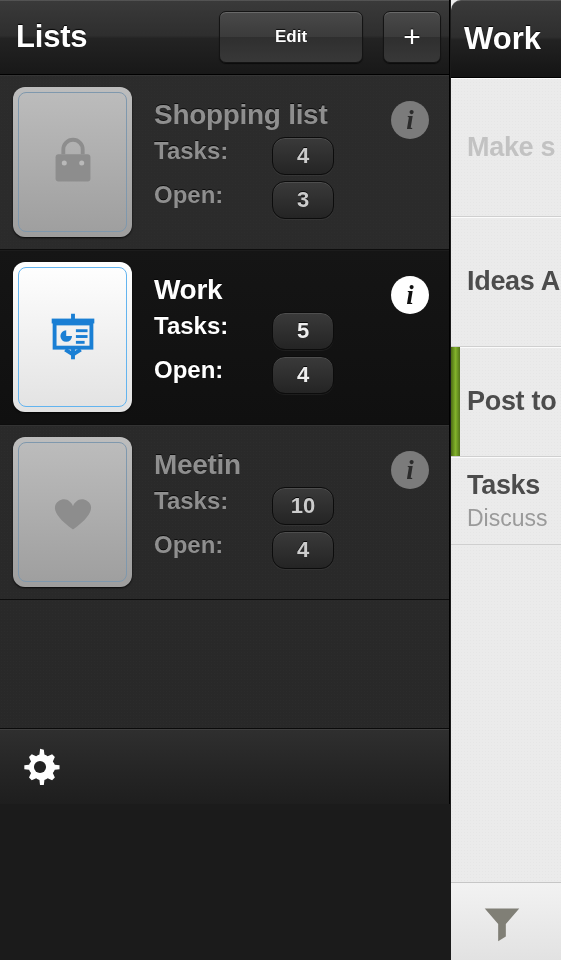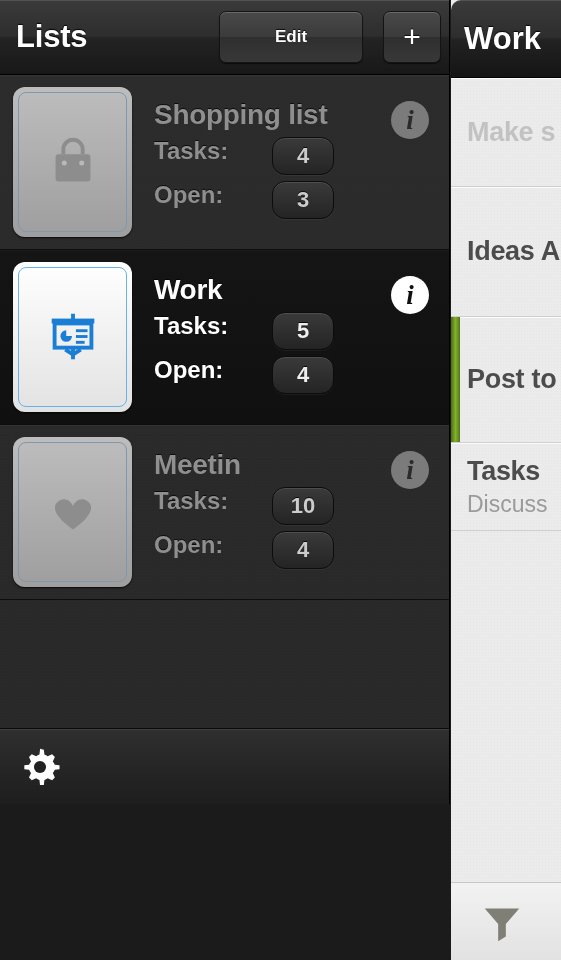--- a/index.html
+++ b/index.html
@@ -284,29 +284,29 @@
 
   <div id="detail">
 
     <div id="detail-topbar">
       <div id="detail-title">Work</div>
     </div>
 
     <div id="task-list">
 
 
-      <div class="task-row done" style="height:109px">
+      <div class="task-row done" style="height:139px">
         <span class="task-title">Make s</span>
       </div>
 
       <div class="task-row" style="height:130px">
         <span class="task-title">Ideas A</span>
       </div>
 
-      <div class="task-row" style="height:126px">
+      <div class="task-row" style="height:110px">
         <span class="task-flag" style="background:linear-gradient(90deg,#4d6d14,#82b22b,#53741a)"></span>
         <span class="task-title">Post to</span>
       </div>
 
       <div class="task-row" style="height:88px">
         <span class="task-title">Tasks</span>
         <span class="task-sub">Discuss</span>
       </div>
 
     </div>

